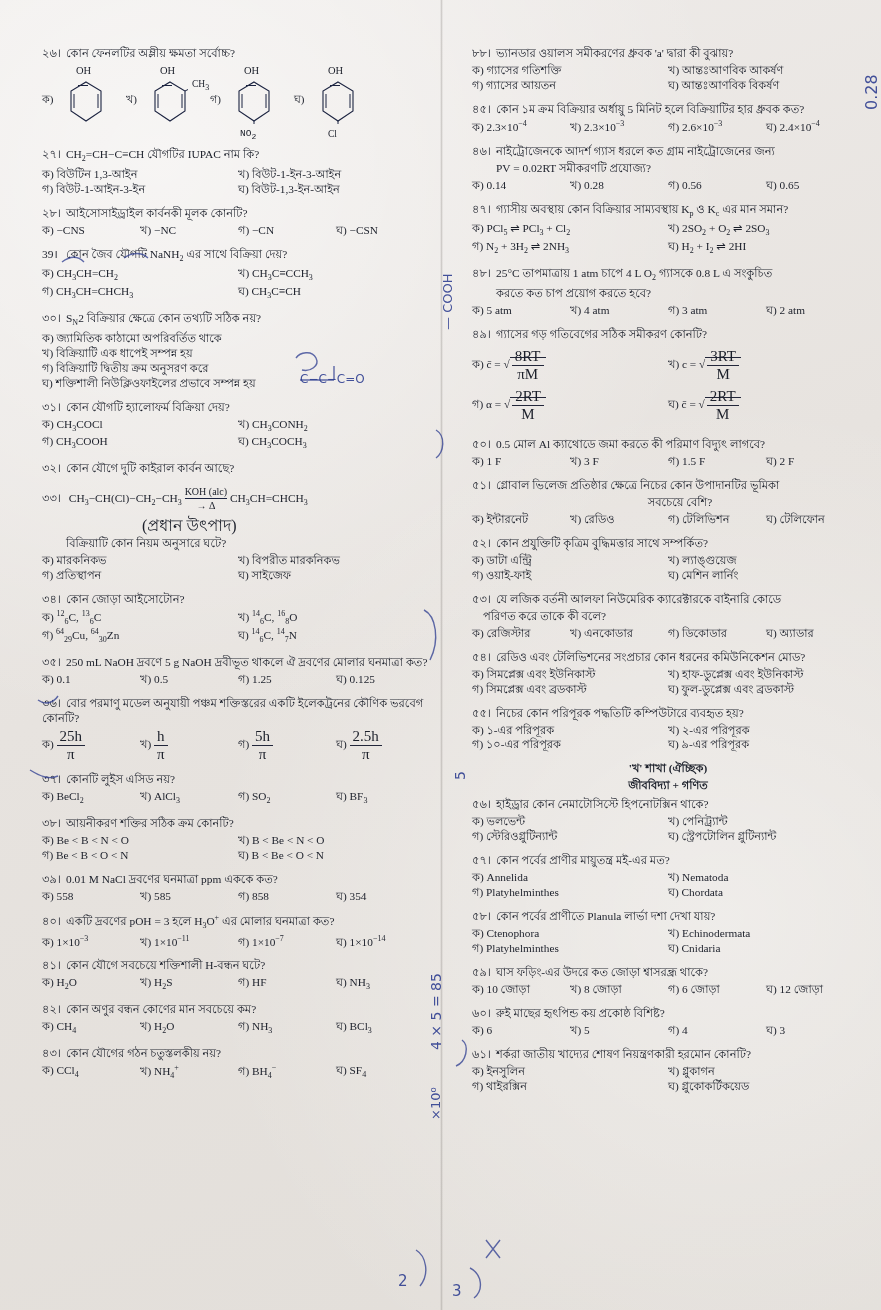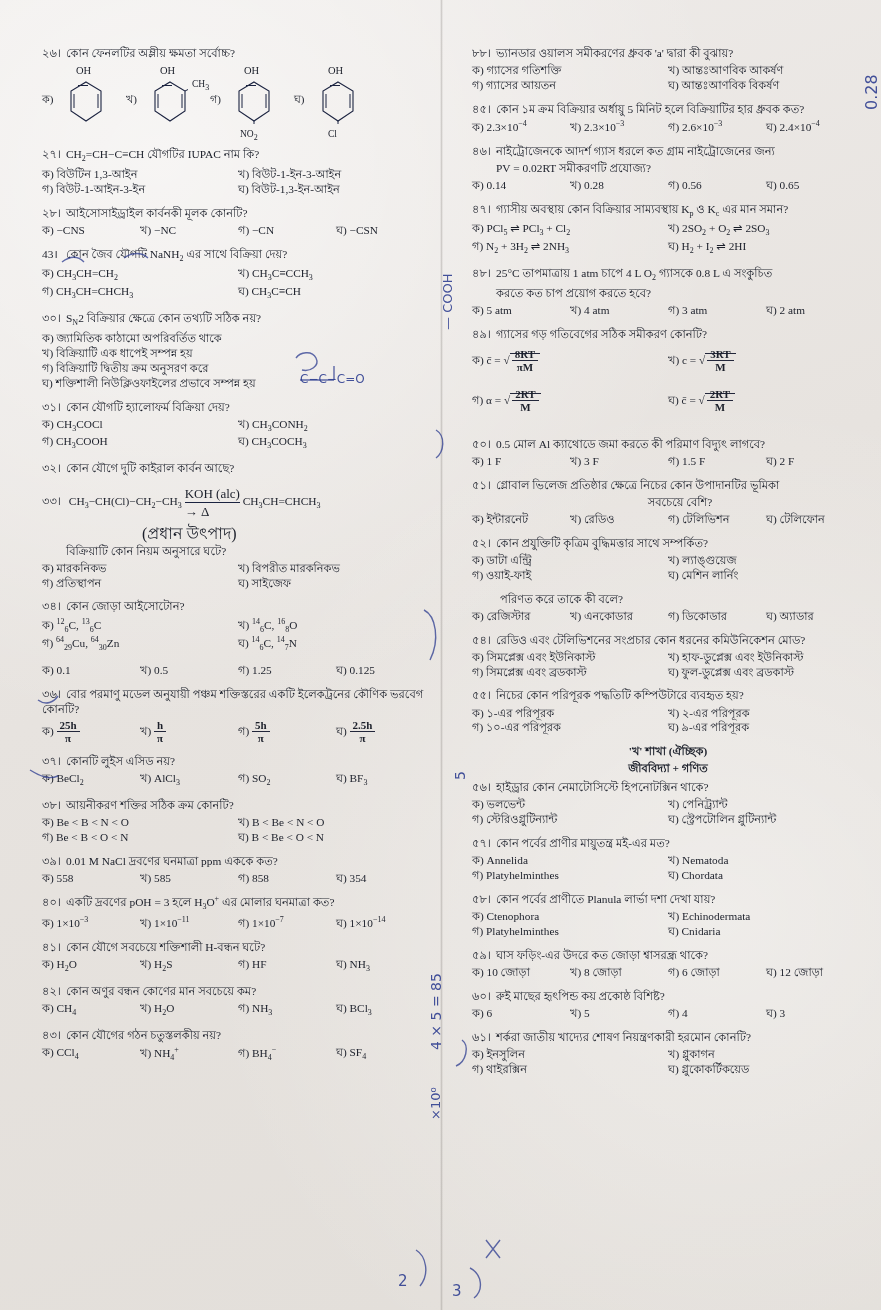--- a/index.html
+++ b/index.html
@@ -31,21 +31,21 @@
   .colR{left:472px;width:392px;}
   .q{margin-bottom:9px;position:relative;}
   .qhead{font-size:11.4px;margin-bottom:2px;}
   .num{display:inline-block;min-width:24px;}
   .opts{display:flex;flex-wrap:wrap;}
   .opt{width:50%;box-sizing:border-box;padding-right:4px;white-space:nowrap;}
   .opts.four .opt{width:25%;}
   .opts.stack .opt{width:100%;}
   sub{font-size:8px;}
   sup{font-size:8px;}
-  .frac{display:inline-block;text-align:center;vertical-align:middle;font-size:11px;font-weight:bold;}
+  .frac{display:inline-block;text-align:center;vertical-align:middle;font-size:15px;}
   .frac .n{display:block;border-bottom:1px solid #22263a;padding:0 3px;line-height:1.15;}
   .frac .d{display:block;padding:0 3px;line-height:1.15;}
   .rad{display:inline-block;}
   .rad .bar{border-top:1px solid #22263a;padding:0 2px;}
   
   .benzrow{display:flex;align-items:flex-start;margin-top:3px;}
   .bz{position:relative;width:84px;height:74px;}
   .bzlab{position:absolute;left:0;top:28px;font-size:11px;}
   .hex{
     position:absolute;left:22px;top:22px;width:34px;height:40px;
@@ -109,21 +109,21 @@
         <span class="oh" style="left:34px;top:0">OH</span>
         <div class="hex" style="left:26px;top:16px;">
           <svg width="36" height="44" viewBox="0 0 36 44">
             <polygon points="18,2 33,11 33,31 18,41 3,31 3,11" fill="none" stroke="#1b2340" stroke-width="1.1"></polygon>
             <line x1="30" y1="14" x2="30" y2="28" stroke="#1b2340" stroke-width="1"></line>
             <line x1="6" y1="14" x2="6" y2="28" stroke="#1b2340" stroke-width="1"></line>
             <line x1="10" y1="5.5" x2="20" y2="5.5" stroke="#1b2340" stroke-width="1"></line>
             <line x1="18" y1="41" x2="18" y2="48" stroke="#1b2340" stroke-width="1"></line>
           </svg>
         </div>
-        <span class="sub1" style="left:30px;top:64px;">NO<sub>2</sub></span>
+        <span class="sub1" style="left:30px;top:64px;font-family:Liberation Mono, monospace;">NO<sub>2</sub></span>
       </div>
       <div class="bz">
         <span class="bzlab">ঘ)</span>
         <span class="oh" style="left:34px;top:0">OH</span>
         <div class="hex" style="left:26px;top:16px;">
           <svg width="36" height="44" viewBox="0 0 36 44">
             <polygon points="18,2 33,11 33,31 18,41 3,31 3,11" fill="none" stroke="#1b2340" stroke-width="1.1"></polygon>
             <line x1="30" y1="14" x2="30" y2="28" stroke="#1b2340" stroke-width="1"></line>
             <line x1="6" y1="14" x2="6" y2="28" stroke="#1b2340" stroke-width="1"></line>
             <line x1="10" y1="5.5" x2="20" y2="5.5" stroke="#1b2340" stroke-width="1"></line>
@@ -149,21 +149,21 @@
     <div class="qhead"><span class="num">২৮।</span><span>আইসোসাইড্রাইল কার্বনকী মূলক কোনটি?</span></div>
     <div class="opts four">
       <div class="opt">ক) −CNS</div>
       <div class="opt">খ) −NC</div>
       <div class="opt">গ) −CN</div>
       <div class="opt">ঘ) −CSN</div>
     </div>
   </div>
 
   <div class="q">
-    <div class="qhead"><span class="num">43।</span><span class="chem">কোন জৈব যৌগটি NaNH<sub>2</sub> এর সাথে বিক্রিয়া দেয়?</span></div>
+    <div class="qhead"><span class="num">39।</span><span class="chem">কোন জৈব যৌগটি NaNH<sub>2</sub> এর সাথে বিক্রিয়া দেয়?</span></div>
     <div class="opts">
       <div class="opt chem">ক) CH<sub>3</sub>CH=CH<sub>2</sub></div>
       <div class="opt chem">খ) CH<sub>3</sub>C≡CCH<sub>3</sub></div>
       <div class="opt chem">গ) CH<sub>3</sub>CH=CHCH<sub>3</sub></div>
       <div class="opt chem">ঘ) CH<sub>3</sub>C≡CH</div>
     </div>
   </div>
 
   <div class="q">
     <div class="qhead"><span class="num">৩০।</span><span class="chem">S<sub>N</sub>2 বিক্রিয়ার ক্ষেত্রে কোন তথ্যটি সঠিক নয়?</span></div>
@@ -186,21 +186,21 @@
   </div>
 
   <div class="q">
     <div class="qhead"><span class="num">৩২।</span><span>কোন যৌগে দুটি কাইরাল কার্বন আছে?</span></div>
   </div>
 
   <div class="q">
     <div class="qhead" style="white-space:nowrap">
       <span class="num">৩৩।</span>
       <span class="chem">CH<sub>3</sub>−CH(Cl)−CH<sub>2</sub>−CH<sub>3</sub></span>
-      <span style="display:inline-block;font-size:13px;vertical-align:middle;">
+      <span style="display:inline-block;text-align:center;font-size:10px;vertical-align:middle;">
         <span style="display:block;">KOH (alc)</span>
         <span style="display:block;border-top:1px solid #1b2340;">→&nbsp;Δ</span>
       </span>
       <span class="chem">CH<sub>3</sub>CH=CHCH<sub>3</sub></span>
     </div>
     <div class="tiny" style="margin-left:100px;">(প্রধান উৎপাদ)</div>
     <div class="qhead" style="margin-left:24px;">বিক্রিয়াটি কোন নিয়ম অনুসারে ঘটে?</div>
     <div class="opts">
       <div class="opt">ক) মারকনিকভ</div>
       <div class="opt">খ) বিপরীত মারকনিকভ</div>
@@ -213,20 +213,21 @@
     <div class="qhead"><span class="num">৩৪।</span><span>কোন জোড়া আইসোটোন?</span></div>
     <div class="opts">
       <div class="opt">ক) <sup>12</sup><sub>6</sub>C, <sup>13</sup><sub>6</sub>C</div>
       <div class="opt">খ) <sup>14</sup><sub>6</sub>C, <sup>16</sup><sub>8</sub>O</div>
       <div class="opt">গ) <sup>64</sup><sub>29</sub>Cu, <sup>64</sup><sub>30</sub>Zn</div>
       <div class="opt">ঘ) <sup>14</sup><sub>6</sub>C, <sup>14</sup><sub>7</sub>N</div>
     </div>
   </div>
 
   <div class="q">
+    <div class="qhead"><span class="num">৩৫।</span><span>250 mL NaOH দ্রবণে 5 g NaOH দ্রবীভূত থাকলে ঐ দ্রবণের মোলার ঘনমাত্রা কত?</span></div>
     <div class="opts four">
       <div class="opt">ক) 0.1</div>
       <div class="opt">খ) 0.5</div>
       <div class="opt">গ) 1.25</div>
       <div class="opt">ঘ) 0.125</div>
     </div>
   </div>
 
   <div class="q">
     <div class="qhead"><span class="num">৩৬।</span><span>বোর পরমাণু মডেল অনুযায়ী পঞ্চম শক্তিস্তরের একটি ইলেকট্রনের কৌণিক ভরবেগ কোনটি?</span></div>
@@ -407,21 +408,22 @@
     <div class="qhead"><span class="num">৫২।</span><span>কোন প্রযুক্তিটি কৃত্রিম বুদ্ধিমত্তার সাথে সম্পর্কিত?</span></div>
     <div class="opts">
       <div class="opt">ক) ডাটা এন্ট্রি</div>
       <div class="opt">খ) ল্যাঙ্গুয়েজ</div>
       <div class="opt">গ) ওয়াই-ফাই</div>
       <div class="opt">ঘ) মেশিন লার্নিং</div>
     </div>
   </div>
 
   <div class="q">
-    <div class="qhead" style="margin-left:28px;">পরিণত করে তাকে কী বলে?</div>
+    <div class="qhead"><span class="num">৫৩।</span><span>যে লজিক বর্তনী আলফা নিউমেরিক ক্যারেক্টারকে বাইনারি কোডে</span></div>
+    <div class="qhead" style="margin-left:11px;">পরিণত করে তাকে কী বলে?</div>
     <div class="opts four">
       <div class="opt">ক) রেজিস্টার</div>
       <div class="opt">খ) এনকোডার</div>
       <div class="opt">গ) ডিকোডার</div>
       <div class="opt">ঘ) অ্যাডার</div>
     </div>
   </div>
 
   <div class="q">
     <div class="qhead"><span class="num">৫৪।</span><span>রেডিও এবং টেলিভিশনের সংপ্রচার কোন ধরনের কমিউনিকেশন মোড?</span></div>

